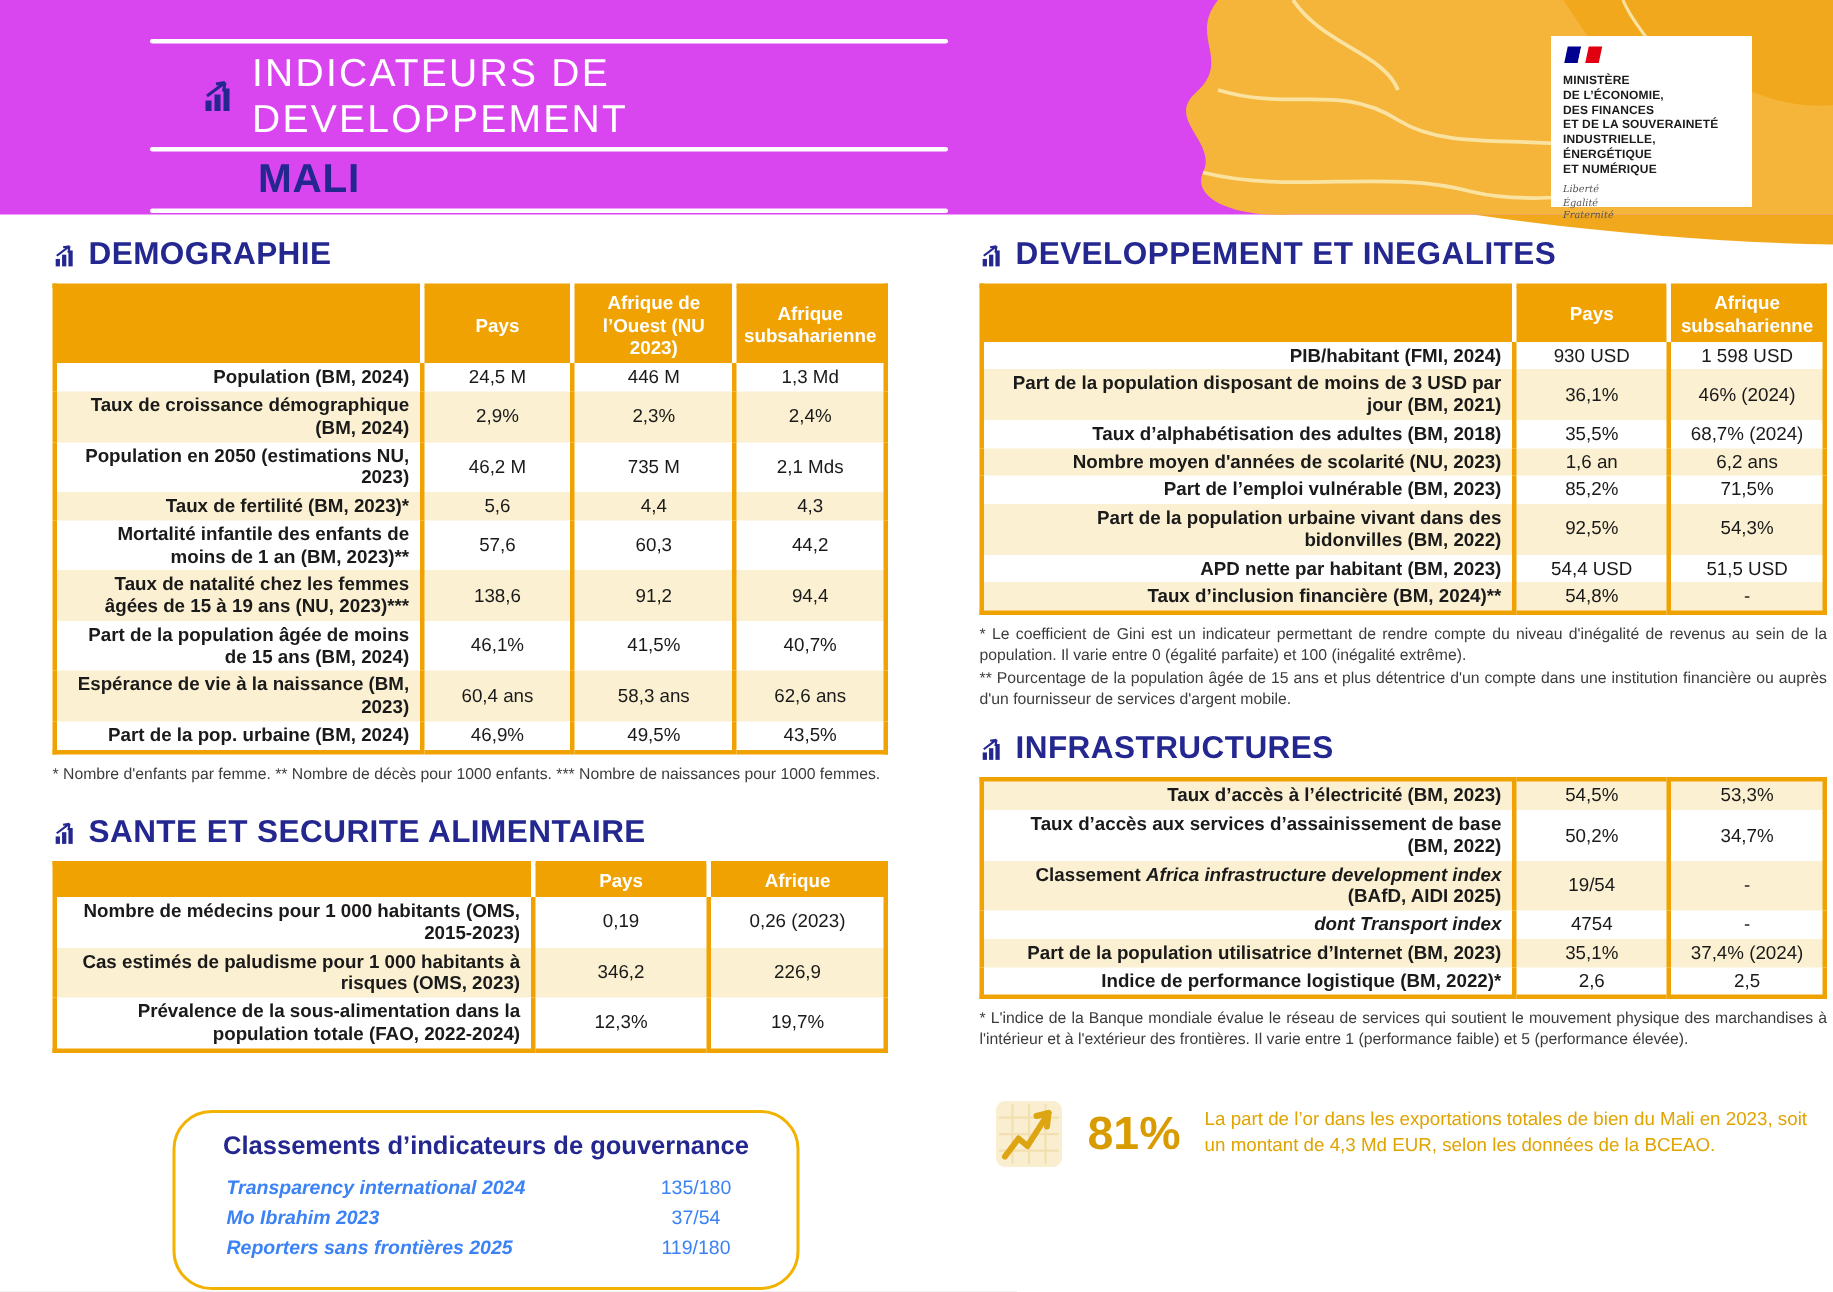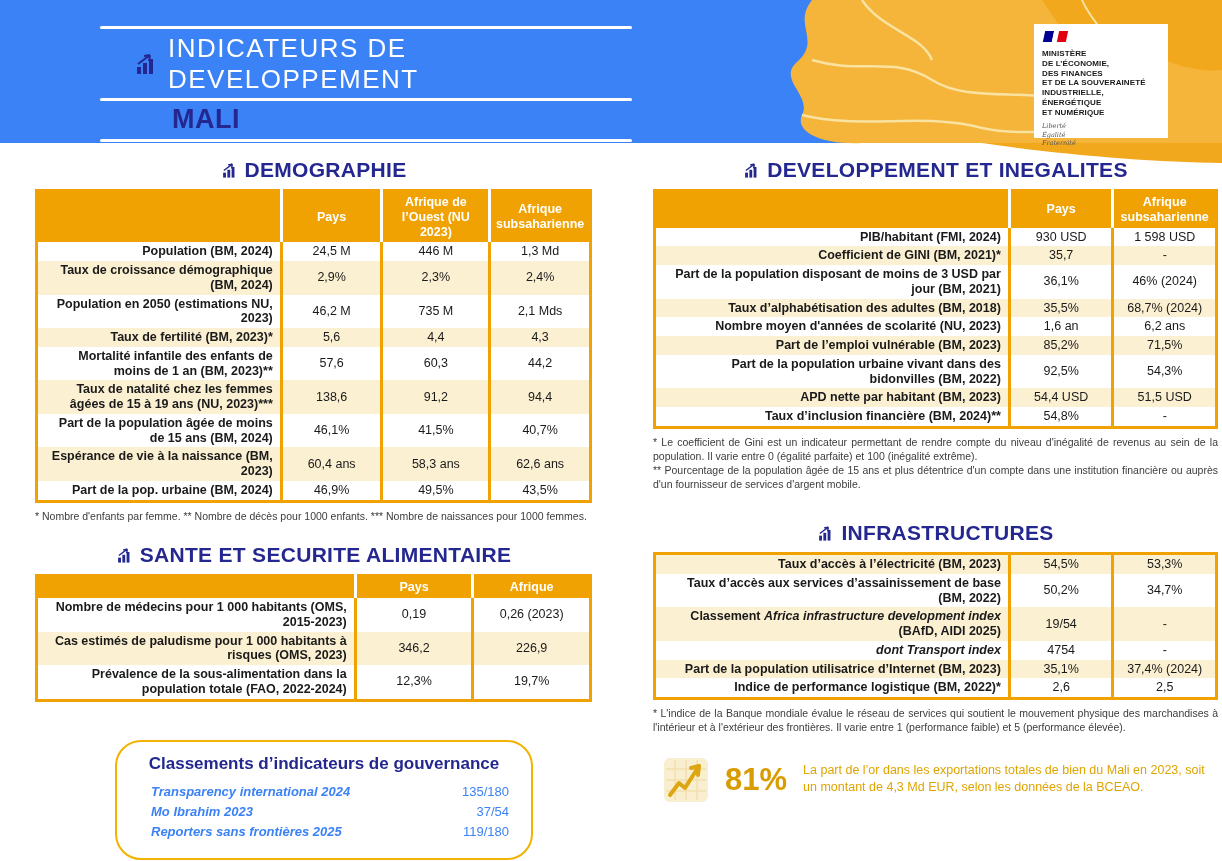--- a/index.html
+++ b/index.html
@@ -1,68 +1,68 @@
 <!DOCTYPE html>
 <html><head>
 <meta charset="utf-8">
 <style>
   * { margin:0; padding:0; box-sizing:border-box; }
   html,body { background:#e8e8e8; }
   body { font-family:"Liberation Sans", sans-serif; }
   .page { position:relative; width:1222px; height:861px; background:#ffffff; overflow:hidden; margin:0 auto; }
 
   
-  .banner { position:absolute; top:0; left:0; width:1222px; height:143px; background:#3b82f6; }
+  .banner { position:absolute; top:0; left:0; width:1222px; height:143px; background:#d946ef; }
   .map-svg { position:absolute; top:0; right:0; width:660px; height:165px; }
   .banner-title-block { position:absolute; top:26px; left:100px; width:532px; color:#fff; }
   .rule { height:3px; background:#ffffff; border-radius:2px; }
   .banner-line1 { display:flex; align-items:center; gap:10px; padding:4px 0 3px 34px; }
   .banner-title { font-size:26px; font-weight:400; letter-spacing:1.5px; color:#ffffff; }
   .banner-country { font-size:27px; font-weight:bold; color:#23278f; padding:3px 0 4px 72px; letter-spacing:0.5px; }
 
   .ministry-box { position:absolute; top:24px; right:54px; width:134px; height:114px; background:#ffffff; padding:7px 8px; }
   .flag { display:flex; height:13px; margin-bottom:5px; }
   .flag i { display:block; width:9px; height:11px; transform:skewX(-12deg); }
   .flag .b { background:#000091; margin-left:2px; }
   .flag .w { background:#ffffff; width:5px; }
   .flag .r { background:#e1000f; }
   .ministry-lines { font-size:8px; font-weight:bold; color:#1a1a1a; line-height:1.22; letter-spacing:0.1px; }
   .motto { margin-top:5px; font-family:"DejaVu Serif", serif; font-style:italic; font-size:6.5px; color:#555; line-height:1.3; }
 
   
   .col-left  { position:absolute; left:35px;  top:158px; width:557px; }
   .col-right { position:absolute; left:653px; top:158px; width:565px; }
 
-  h2.section-title { font-size:21px; font-weight:bold; color:#23278f; text-align:center; letter-spacing:0.3px; display:flex; align-items:center; justify-content:center; gap:7px; margin-bottom:7px; }
+  h2.section-title { font-size:21px; font-weight:bold; color:#23278f; text-align:center; letter-spacing:0.3px; display:flex; align-items:center; justify-content:flex-start; gap:7px; margin-bottom:7px; }
   .chart-ico { flex:0 0 auto; }
 
   
   table.tbl { width:100%; border-collapse:collapse; border:3px solid #f0a202; table-layout:fixed; }
   .tbl th, .tbl td { font-size:12.5px; line-height:1.18; padding:2px 7px; vertical-align:middle; }
   .tbl thead th { background:#f0a202; color:#ffffff; font-weight:bold; text-align:center; padding:3px 4px; }
   .tbl thead th.val { border-left:3px solid #ffffff; }
   .tbl tbody td.val { border-left:3px solid #f0a202; text-align:center; color:#1a1a1a; }
   .tbl tbody td.lbl { font-weight:bold; color:#1a1a1a;text-align:right; }
   .tbl.stripe-even tbody tr:nth-child(even) { background:#fcf0d2; }
   .tbl.stripe-odd  tbody tr:nth-child(odd)  { background:#fcf0d2; }
   td.lbl .it, td.lbl.it-all { font-style:italic; }
   td.lbl.indent { padding-left:19px; }
 
   .footnote { font-size:10.5px; color:#3c3c3c; line-height:1.32; margin-top:7px; text-align:justify; }
   .mt-sante { margin-top:20px; }
-  .mt-infra { margin-top:29px; }
+  .mt-infra { margin-top:14px; }
 
   
   .gov-box { margin:38px 0 0 80px; width:418px; border:2.5px solid #f2b200; border-radius:26px; padding:12px 22px 16px 22px; }
   .gov-title { font-size:17px; font-weight:bold; color:#23278f; text-align:center; margin-bottom:8px; }
   .gov-item { display:flex; justify-content:space-between; font-size:13px; font-weight:bold; font-style:italic; color:#3b82f6; padding:2.5px 0 2.5px 12px; }
-  .gov-val { width:90px; text-align:right; font-weight:normal; font-style:normal; font-size:13px; }
+  .gov-val { width:90px; text-align:center; font-weight:normal; font-style:normal; font-size:13px; }
 
   
-  .callout { display:flex; align-items:flex-start; gap:16px; margin-top:22px; padding-left:10px; }
+  .callout { display:flex; align-items:flex-start; gap:16px; margin-top:32px; padding-left:10px; }
   .callout-icon { flex:0 0 auto; }
   .callout-value { font-size:31px; font-weight:bold; color:#d99c00; line-height:1.2; margin-top:4px; }
   .callout-text { font-size:12.5px; color:#e0a400; line-height:1.35; width:430px; margin-top:5px; }
 </style>
 </head>
 <body>
 
 <div class="page">
 
   <div class="banner">
@@ -284,25 +284,20 @@
           <th class="val">Afrique subsaharienne</th>
         </tr>
       </thead>
       <tbody>
         <tr>
             <td class="lbl">PIB/habitant (FMI, 2024)</td>
             <td class="val">930 USD</td>
             <td class="val">1 598 USD</td>
           </tr>
         <tr>
-            <td class="lbl">Coefficient de GINI (BM, 2021)*</td>
-            <td class="val">35,7</td>
-            <td class="val">-</td>
-          </tr>
-        <tr>
             <td class="lbl">Part de la population disposant de moins de 3 USD par jour (BM, 2021)</td>
             <td class="val">36,1%</td>
             <td class="val">46% (2024)</td>
           </tr>
         <tr>
             <td class="lbl">Taux d’alphabétisation des adultes (BM, 2018)</td>
             <td class="val">35,5%</td>
             <td class="val">68,7% (2024)</td>
           </tr>
         <tr>

